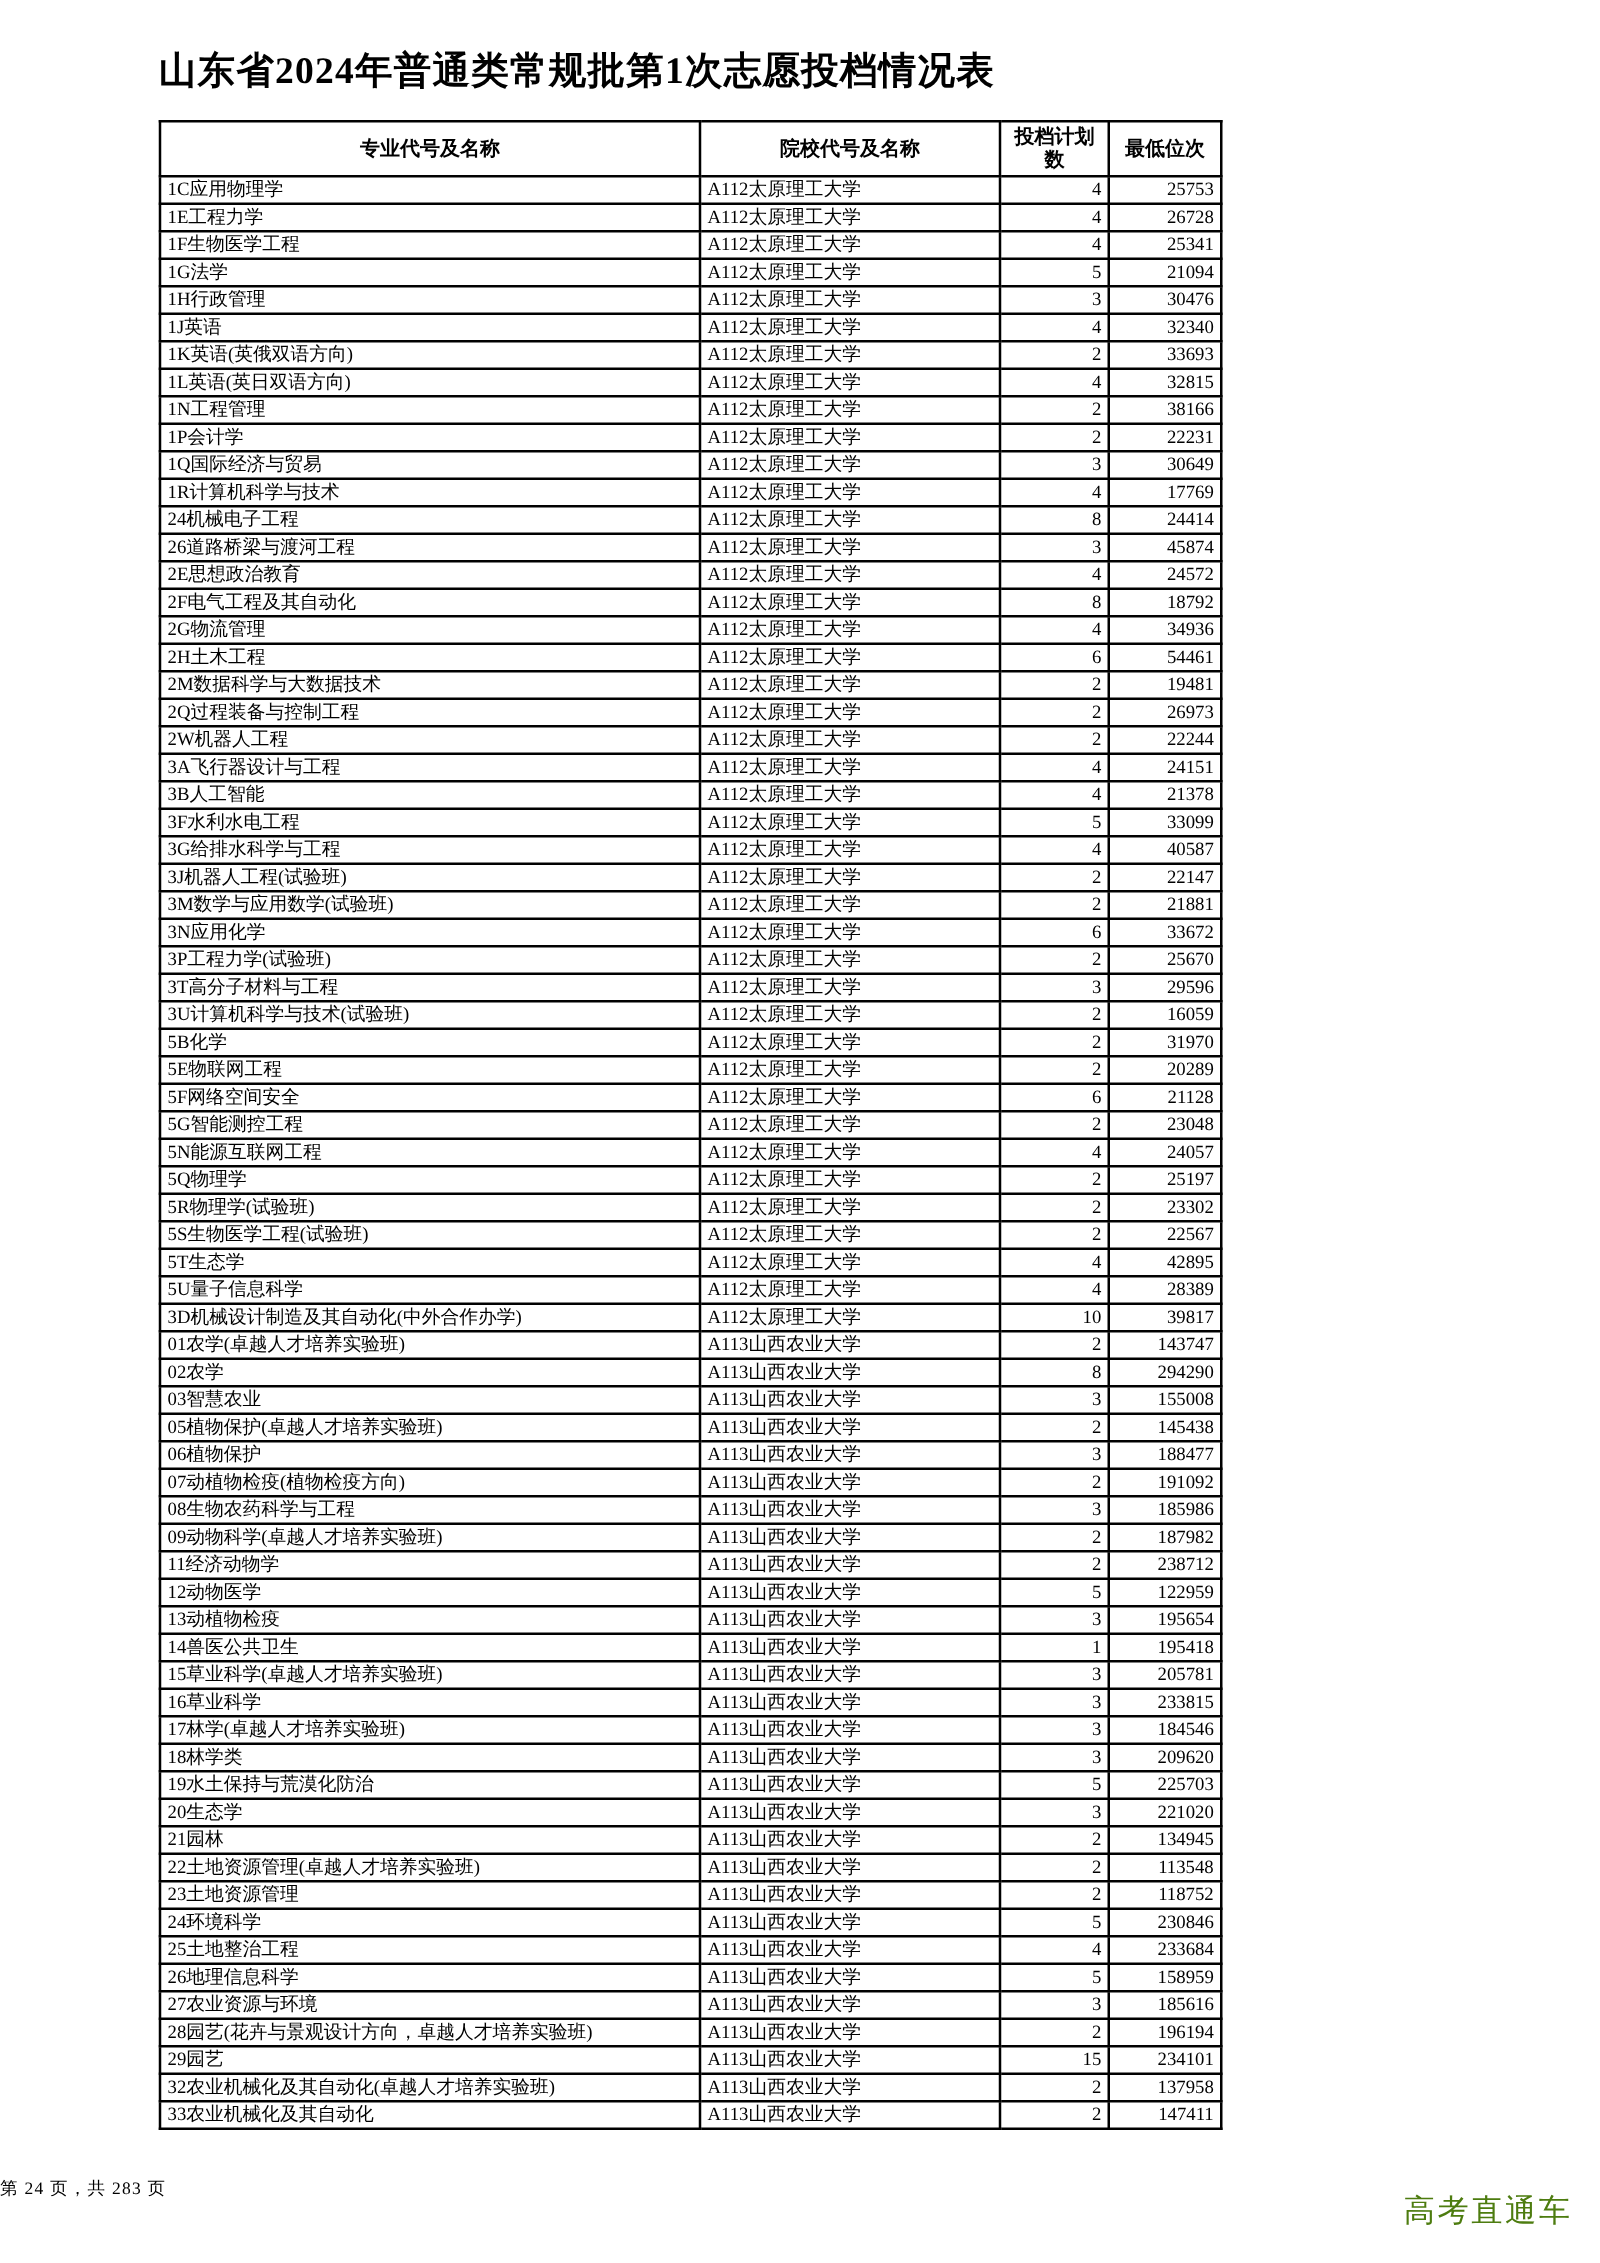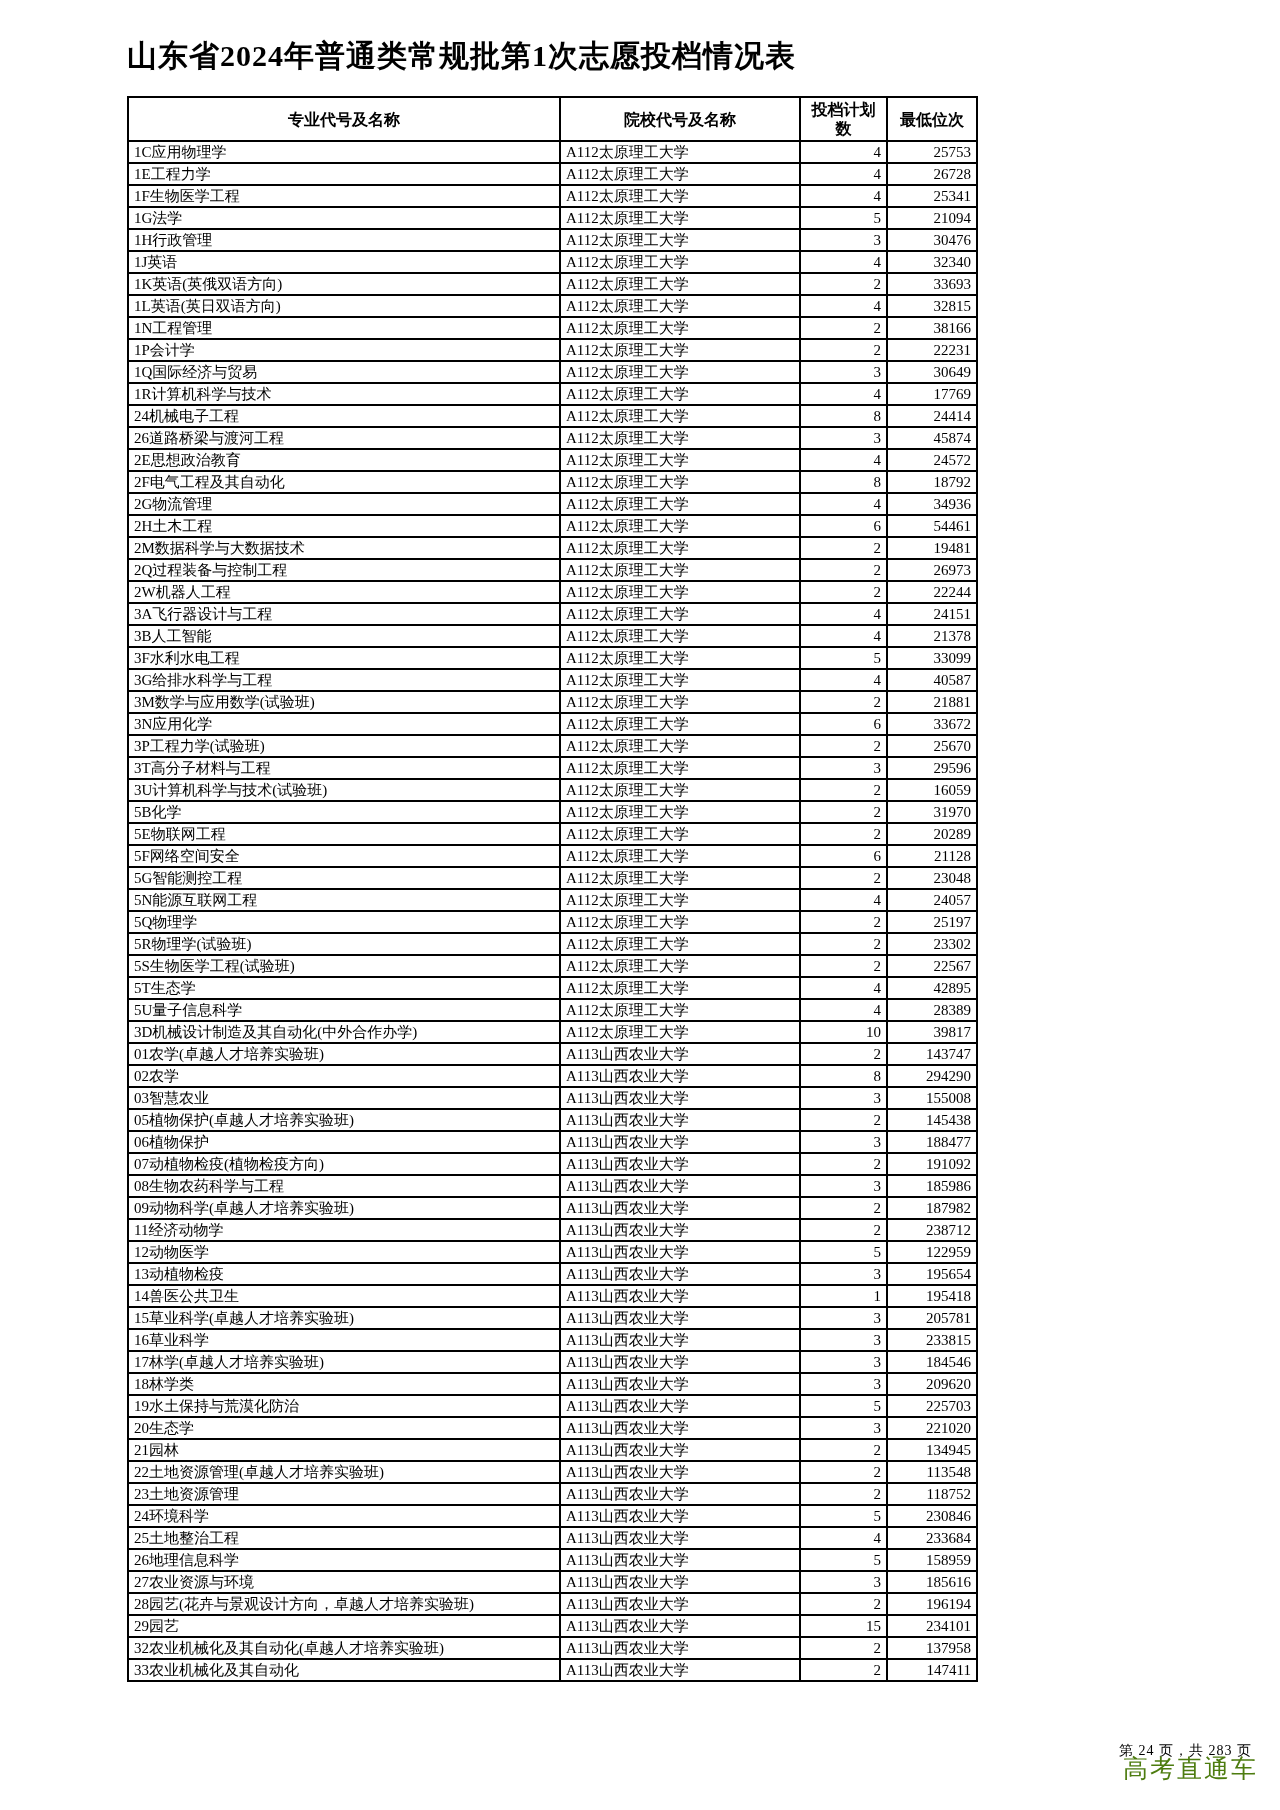--- a/index.html
+++ b/index.html
@@ -22,21 +22,21 @@
   .grid th{
     font-size:16px;font-weight:bold;text-align:center;vertical-align:middle;
     padding:2px 4px;height:42px;line-height:1.2;white-space:normal;
   }
   .grid td{
     font-size:15px;height:22px;padding:0 5px;line-height:20px;white-space:nowrap;
   }
   .grid td.txt{text-align:left;}
   .grid td.num{text-align:right;}
   .footer{
-    position:absolute;top:1742px;left:0;width:1252px;text-align:right;
+    position:absolute;top:1742px;left:0;width:1252px;text-align:left;
     font-size:14px;letter-spacing:1px;
   }
   .watermark{
     position:absolute;top:1752px;right:22px;
     font-size:25px;color:#4d7c0f;
     font-family:"Liberation Sans","DejaVu Sans",sans-serif;
     letter-spacing:2px;
   }
 </style>
 </head>
@@ -204,20 +204,26 @@
         <td class="num">5</td>
         <td class="num">33099</td>
       </tr>
       <tr>
         <td class="txt">3G给排水科学与工程</td>
         <td class="txt">A112太原理工大学</td>
         <td class="num">4</td>
         <td class="num">40587</td>
       </tr>
       <tr>
+        <td class="txt">3J机器人工程(试验班)</td>
+        <td class="txt">A112太原理工大学</td>
+        <td class="num">2</td>
+        <td class="num">22147</td>
+      </tr>
+      <tr>
         <td class="txt">3M数学与应用数学(试验班)</td>
         <td class="txt">A112太原理工大学</td>
         <td class="num">2</td>
         <td class="num">21881</td>
       </tr>
       <tr>
         <td class="txt">3N应用化学</td>
         <td class="txt">A112太原理工大学</td>
         <td class="num">6</td>
         <td class="num">33672</td>

